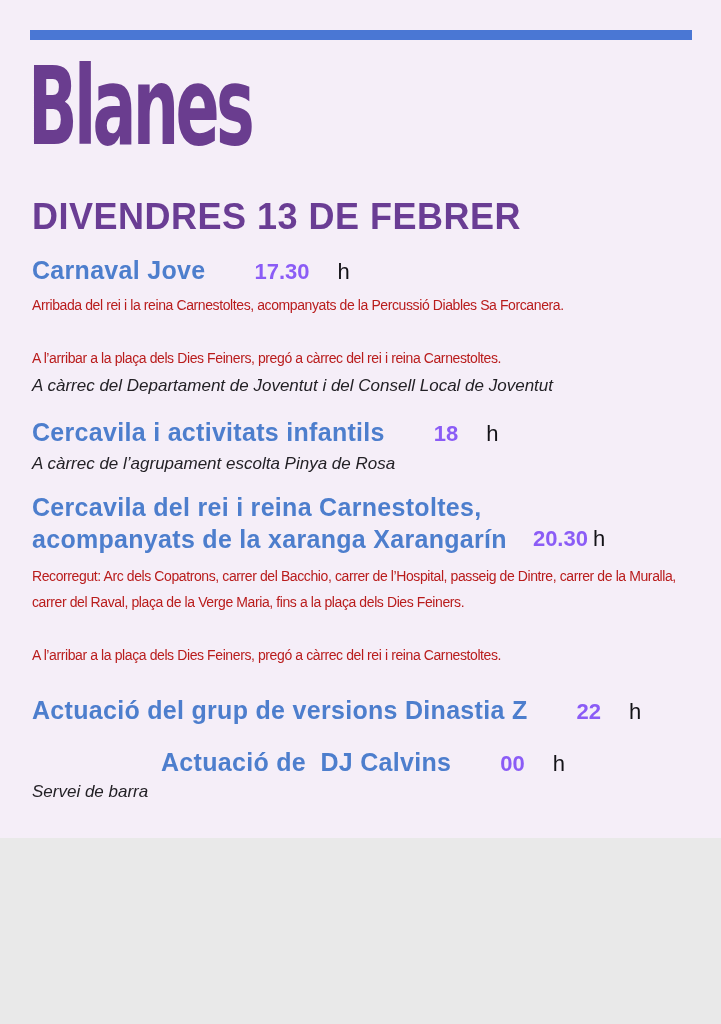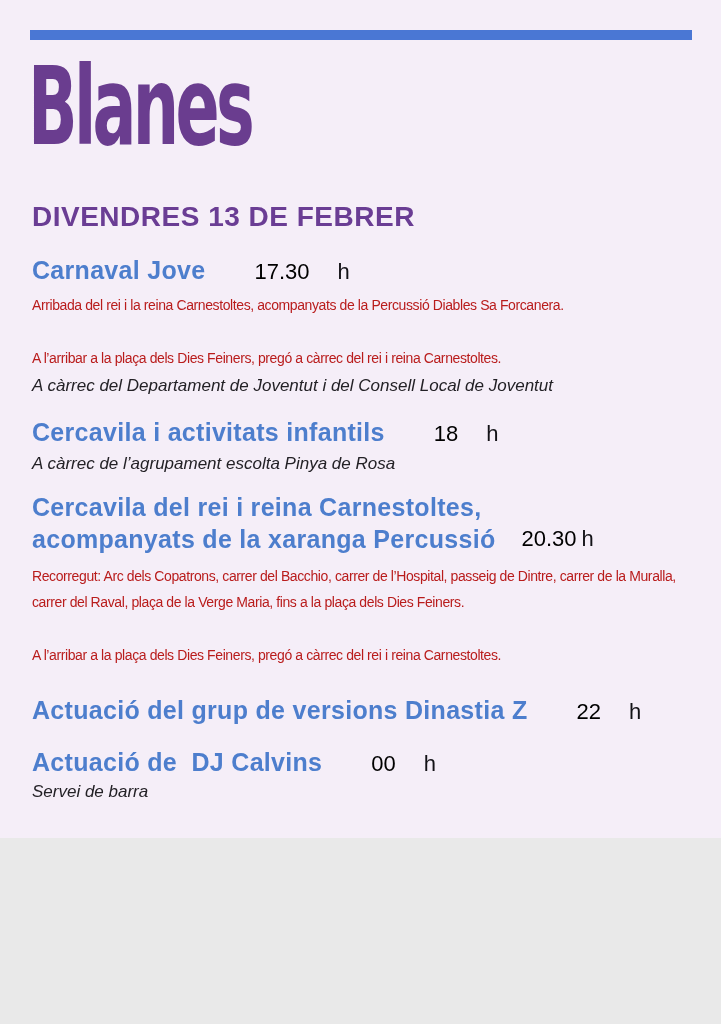--- a/index.html
+++ b/index.html
@@ -39,21 +39,21 @@
     font-size: 88px;
     line-height: 88px;
     letter-spacing: -5px;
     color: #6a3d8f;
     transform: scale(0.74, 1.24);
     transform-origin: 0 0;
   }
 
   .date-heading {
     margin: 36px 0 0 0;
-    font-size: 28px;
+    font-size: 36px;
     line-height: 33px;
     font-weight: 800;
     letter-spacing: 0.5px;
     color: #6a3d94;
   }
 
   .title-row {
     display: flex;
     align-items: baseline;
     margin: 22px 0 7px 0;
@@ -63,22 +63,22 @@
     font-size: 25px;
     line-height: 30px;
     font-weight: bold;
     letter-spacing: 0.3px;
     color: #4d7ecd;
     white-space: pre-wrap;
   }
   .etime {
     margin-left: 26px;
     font-size: 22px;
-    font-weight: normal;
-    color: #000000;
+    font-weight: bold;
+    color: #8b5cf6;
   }
   .eunit {
     margin-left: 5px;
     font-size: 22px;
     font-weight: 400;
     color: #131217;
   }
   .title-multiline { margin: 18px 0 8px 0; }
   .title-multiline .line { display: flex; align-items: center; }
   .title-multiline .etitle { line-height: 32px; }
@@ -134,39 +134,39 @@
       </div>
       <p class="note">A càrrec de l’agrupament escolta Pinya de Rosa</p>
     </section>
 
     <section>
       <div class="title-multiline">
         <div class="line">
           <span class="etitle">Cercavila del rei i reina Carnestoltes,</span>
         </div>
         <div class="line">
-          <span class="etitle">acompanyats de la xaranga Percussió</span>
+          <span class="etitle">acompanyats de la xaranga Xarangarín</span>
           <span class="etime">20.30</span>
           <span class="eunit">h</span>
         </div>
       </div>
       <p class="para">Recorregut: Arc dels Copatrons, carrer del Bacchio, carrer de l’Hospital, passeig de Dintre, carrer de la Muralla, carrer del Raval, plaça de la Verge Maria, fins a la plaça dels Dies Feiners.</p>
       <p class="para">A l’arribar a la plaça dels Dies Feiners, pregó a càrrec del rei i reina Carnestoltes.</p>
     </section>
 
     <section>
       <div class="title-row">
         <span class="etitle">Actuació del grup de versions Dinastia Z</span>
         <span class="etime">22</span>
         <span class="eunit">h</span>
       </div>
     </section>
 
     <section>
-      <div class="title-row" style="margin-bottom:5px;">
+      <div class="title-row" style="margin-bottom:5px;justify-content:center;">
         <span class="etitle">Actuació de  DJ Calvins</span>
         <span class="etime">00</span>
         <span class="eunit">h</span>
       </div>
       <p class="note">Servei de barra</p>
     </section>
 
   </div>
 
   <div class="accent-bar bottom"></div>

